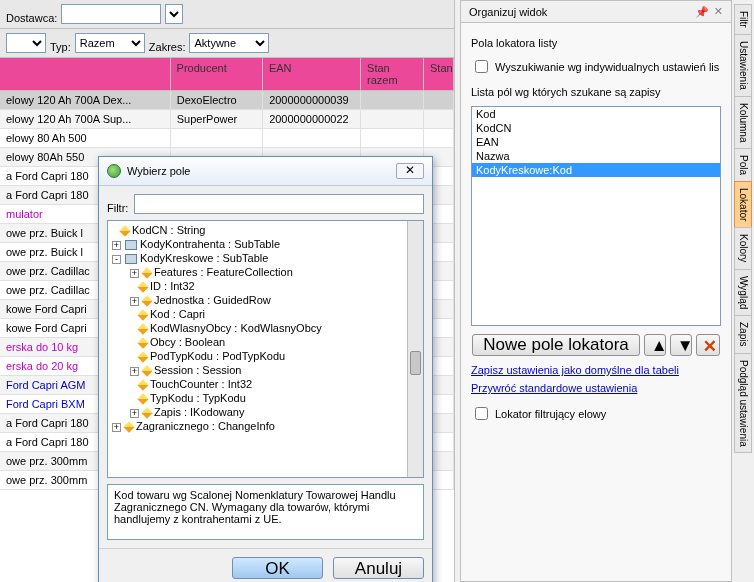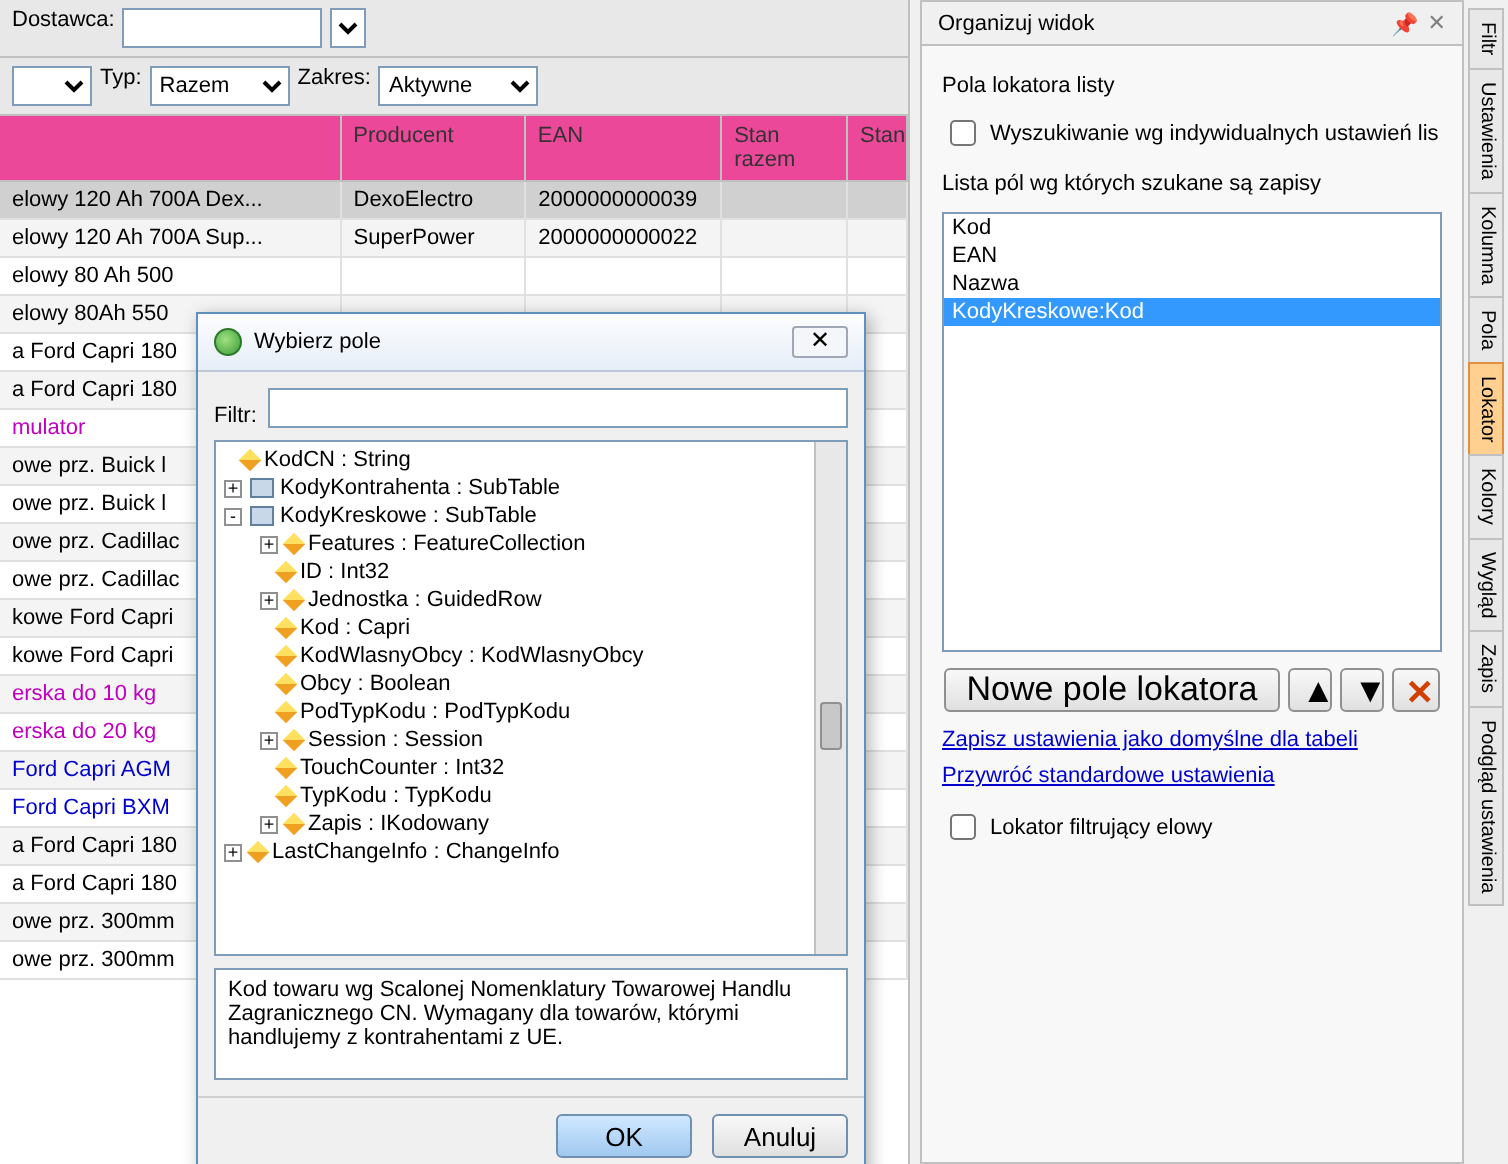--- a/index.html
+++ b/index.html
@@ -18,21 +18,21 @@
   left: 0; top: 0;
   width: 455px; height: 582px;
   background: #fff;
   border-right: 1px solid #c0c0c0;
 }
 .toolbar {
   background: #e8e8e8;
   padding: 4px 6px;
   border-bottom: 1px solid #c0c0c0;
   display: flex;
-  align-items: flex-start;
+  align-items: flex-end;
   gap: 4px;
 }
 .toolbar label { white-space: nowrap; }
 .toolbar select, .toolbar input {
   font-size: 11px;
   border: 1px solid #7f9db9;
   background: #fff;
   height: 20px;
 }
 .grid-header {
@@ -169,22 +169,22 @@
 .checkbox-row { margin-top: 4px; display: flex; align-items: center; gap: 4px; }
 .dialog-buttons {
   padding: 8px;
   display: flex;
   justify-content: flex-end;
   gap: 10px;
   border-top: 1px solid #d0d0d0;
   background: #f0f0f0;
 }
 .dialog-buttons button {
-  width: 68px; height: 22px;
-  font-size: 13px;
+  width: 91px; height: 22px;
+  font-size: 17px;
   border: 1px solid #7090b0;
   border-radius: 3px;
   cursor: pointer;
 }
 .btn-ok { background: linear-gradient(#d0e8ff,#a0c8f0); }
 .btn-cancel { background: linear-gradient(#f8f8f8,#e0e0e0); }
 
 
 .right-panel {
   position: absolute;
@@ -446,21 +446,21 @@
             <li><span class="toggle">+</span><span class="node-ico ico-prop"></span><span>Jednostka : GuidedRow</span></li>
             <li><span class="ln"></span><span class="node-ico ico-prop"></span><span>Kod : Capri</span></li>
             <li><span class="ln"></span><span class="node-ico ico-prop"></span><span>KodWlasnyObcy : KodWlasnyObcy</span></li>
             <li><span class="ln"></span><span class="node-ico ico-prop"></span><span>Obcy : Boolean</span></li>
             <li><span class="ln"></span><span class="node-ico ico-prop"></span><span>PodTypKodu : PodTypKodu</span></li>
             <li><span class="toggle">+</span><span class="node-ico ico-prop"></span><span>Session : Session</span></li>
             <li><span class="ln"></span><span class="node-ico ico-prop"></span><span>TouchCounter : Int32</span></li>
             <li><span class="ln"></span><span class="node-ico ico-prop"></span><span>TypKodu : TypKodu</span></li>
             <li><span class="toggle">+</span><span class="node-ico ico-prop"></span><span>Zapis : IKodowany</span></li>
           </ul>
-          <li><span class="toggle">+</span><span class="node-ico ico-prop"></span><span>LastChangeInfo : ChangeInfo</span></li>
+          <li><span class="toggle">+</span><span class="node-ico ico-prop"></span><span>Zagranicznego : ChangeInfo</span></li>
         </ul>
       <div class="scrollbar-v">
         <div class="thumb"></div>
       </div>
     </div>
     <div class="desc-box">Kod towaru wg Scalonej Nomenklatury Towarowej Handlu Zagranicznego CN. Wymagany dla towarów, którymi handlujemy z kontrahentami z UE.</div>
   </div>
   <div class="dialog-buttons">
     <button class="btn-ok">OK</button>
     <button class="btn-cancel">Anuluj</button>
@@ -475,20 +475,21 @@
   </div>
   <div class="right-body">
     <div class="group-lbl">Pola lokatora listy</div>
     <div class="checkbox-row" style="margin-bottom:10px">
       <input type="checkbox" style="">
       <label>Wyszukiwanie wg indywidualnych ustawień lis</label>
     </div>
     <div class="group-lbl">Lista pól wg których szukane są zapisy</div>
     <div class="listbox" id="listbox">
         <div>Kod</div>
+        <div>KodCN</div>
         <div>EAN</div>
         <div>Nazwa</div>
         <div class="sel">KodyKreskowe:Kod</div>
       </div>
     <div class="btn-row">
       <button class="btn-main">Nowe pole lokatora</button>
       <button class="btn-sq">▲</button>
       <button class="btn-sq">▼</button>
       <button class="btn-del">✕</button>
     </div>

